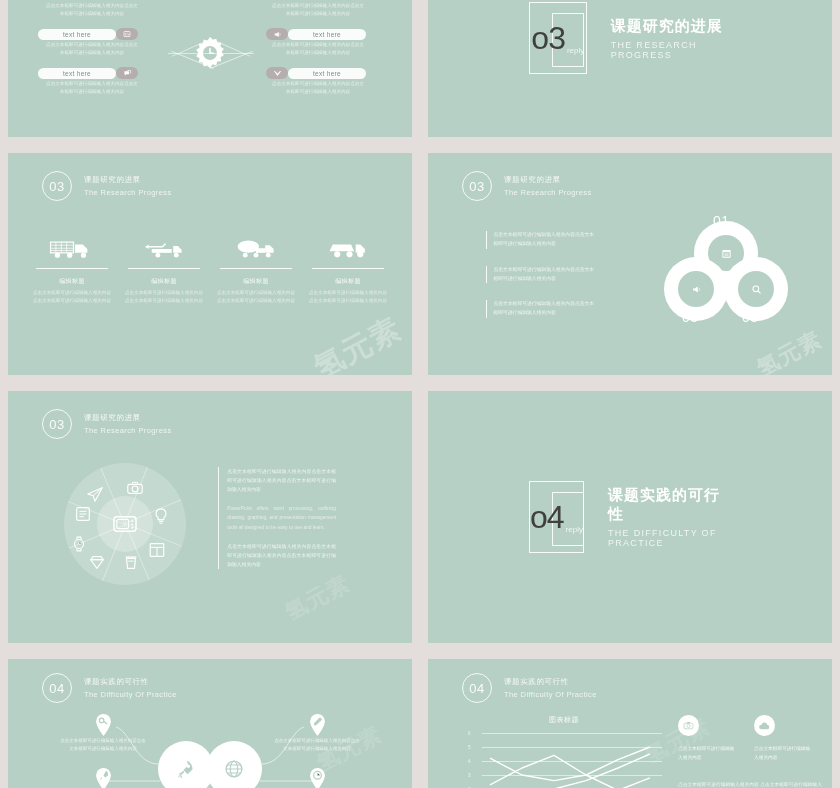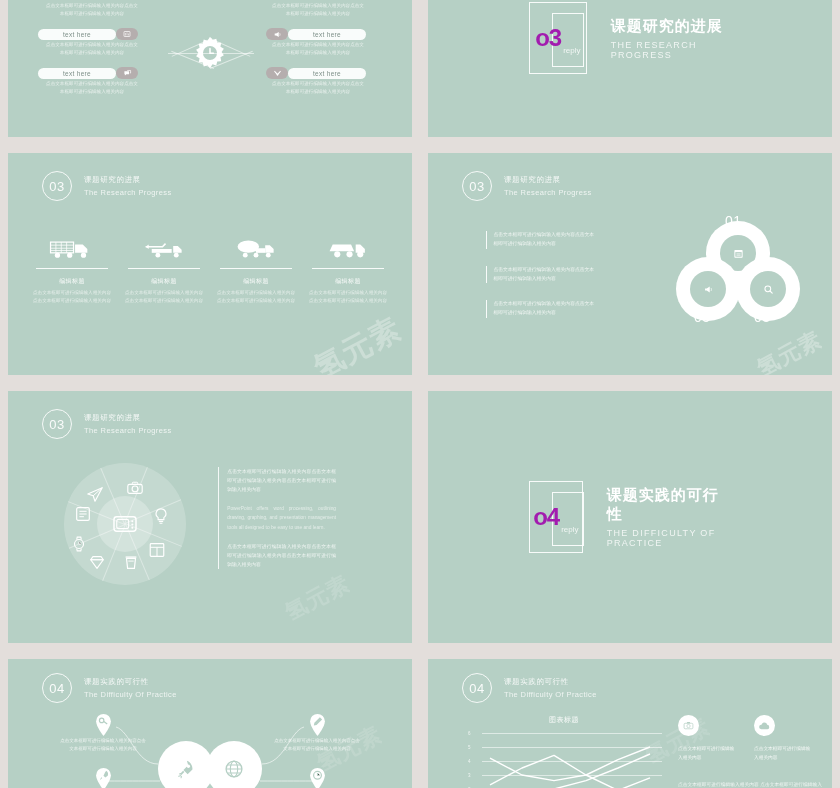--- a/index.html
+++ b/index.html
@@ -57,21 +57,21 @@
     border: 1.3px solid rgba(255,255,255,.9);
     display: flex; align-items: center; justify-content: center;
   }
   .dnum::after {
     content: ""; position: absolute;
     left: 22px; top: 10px; width: 30px; height: 52px;
     border: 1.3px solid rgba(255,255,255,.9);
   }
   .dnum-val {
     position: relative; z-index: 2;
-    font-size: 24px; color: #a21caf; font-weight: 700; letter-spacing: -1px;
+    font-size: 32px; color: #404040; font-weight: 400; letter-spacing: -1px;
   }
   .dnum-reply {
     position: relative; z-index: 2;
     font-size: 8px; color: rgba(255,255,255,.8);
     align-self: flex-end; margin: 0 0 18px 2px;
   }
   .dtitles { display: flex; flex-direction: column; gap: 4px; }
   .dcn { font-size: 15px; font-weight: bold; color: #fff; letter-spacing: 1px; }
   .den { font-size: 9px; color: rgba(255,255,255,.8); letter-spacing: 1.3px; }
   
@@ -108,21 +108,21 @@
   .truckcard { width: 80px; display: flex; flex-direction: column; align-items: center; }
   .truckcard .ic { height: 30px; display: flex; align-items: flex-end; }
   .truckcard .rule { width: 72px; height: 1.4px; background: rgba(255,255,255,.9); margin: 7px 0 8px; }
   .truckcard .tt { font-size: 6px; color: rgba(255,255,255,.92); margin-bottom: 3px; letter-spacing: .4px; }
   .truckcard .tb { font-size: 4.6px; line-height: 1.75; color: rgba(255,255,255,.68); text-align: center; }
   
   .bullets { position: absolute; left: 58px; top: 78px; width: 112px; }
   .bullet { display: flex; gap: 6px; margin-bottom: 17px; }
   .bullet .bar { width: 1.4px; background: rgba(255,255,255,.9); flex: 0 0 1.4px; }
   .bullet .bt { font-size: 4.8px; line-height: 1.85; color: rgba(255,255,255,.8); }
-  .infinity { position: absolute; right: 24px; top: 66px; width: 140px; height: 110px; text-align: right; }
+  .infinity { position: absolute; right: 36px; top: 66px; width: 140px; height: 110px; text-align: right; }
   .ring {
     position: absolute; border-radius: 50%;
     background: #fff;
   }
   .ring::after {
     content: ""; position: absolute; border-radius: 50%;
     background: #b6d0c5;
     left: 50%; top: 50%; transform: translate(-50%,-50%);
   }
   .rnum { position: absolute; font-size: 14px; color: #fff; letter-spacing: .5px; }

